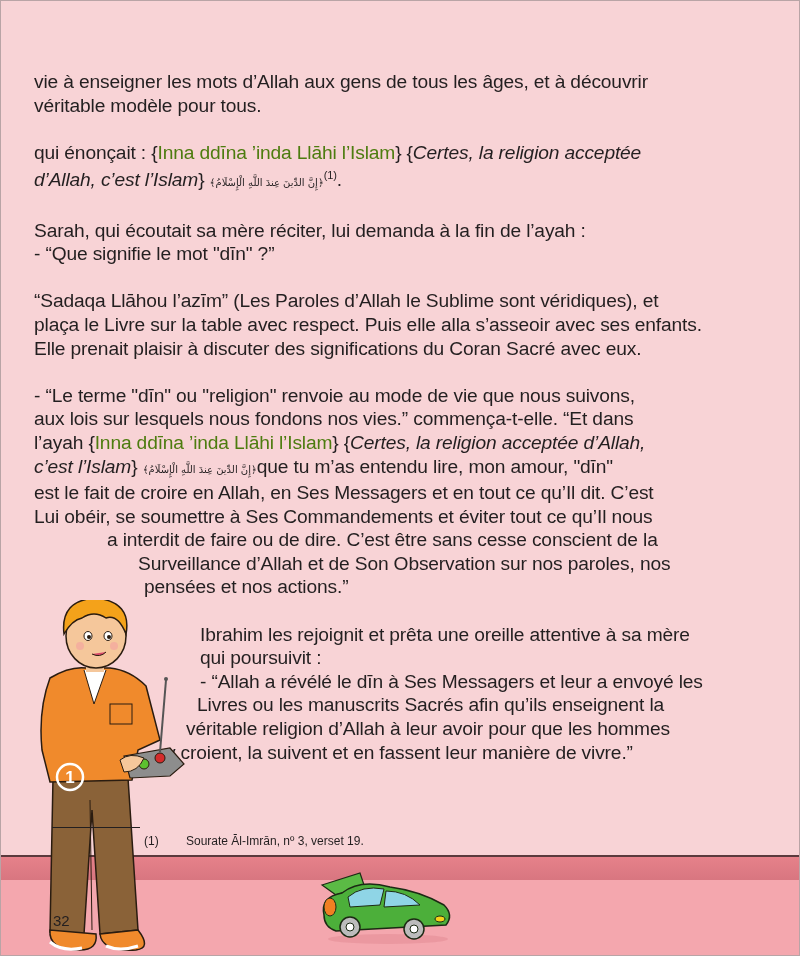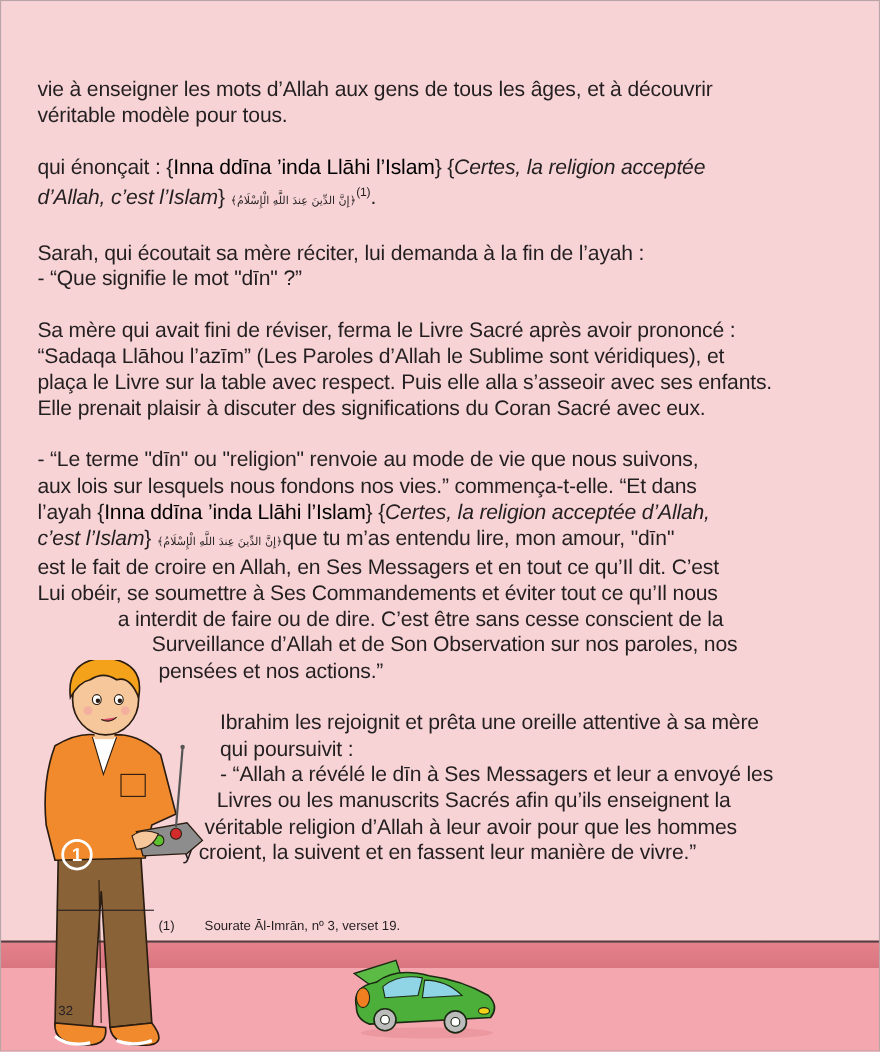--- a/index.html
+++ b/index.html
@@ -12,35 +12,35 @@
   .page-frame {
     position: absolute; inset: 0;
     border: 1px solid #b9a4a6; box-sizing: border-box; pointer-events: none;
   }
   .text-block {
     position: absolute; left: 34px; top: 70px; width: 730px;
     font-size: 19.2px; line-height: 23.6px; letter-spacing: -0.15px;
   }
   .para { margin: 0 0 23.6px 0; }
   .line { display: block; white-space: nowrap; }
-  .translit { color: #000000; }
+  .translit { color: #4d7c0f; }
   .ital { font-style: italic; }
   .arabic {
     font-family: "DejaVu Sans", sans-serif; font-size: 10px;
     direction: rtl; unicode-bidi: isolate; display: inline-block;
   }
   .sup { font-size: 11px; vertical-align: 7px; }
 
   .floor-wall { position: absolute; left: 0; right: 0; top: 855px; height: 23px;
     background: linear-gradient(#e6818a, #d87680); border-top: 2px solid #5b3a3d; border-bottom: 2px solid #6c4448; }
   .floor { position: absolute; left: 0; right: 0; top: 880px; bottom: 0; background: #f4a7ae; }
 
   .footnote-rule { position: absolute; left: 52px; top: 827px; width: 88px; height: 1px; background: #231f20; }
   .footnote { position: absolute; top: 834px; font-size: 12px; color: #231f20; }
-  .page-number { position: absolute; left: 53px; top: 912px; font-size: 12px; color: #231f20; }
+  .page-number { position: absolute; left: 53px; top: 912px; font-size: 15px; color: #231f20; }
 
   .boy { position: absolute; left: 20px; top: 600px; width: 180px; height: 356px; }
   .car { position: absolute; left: 310px; top: 865px; width: 150px; height: 80px; }
 </style>
 </head>
 <body>
 
 <div class="floor-wall"></div>
 <div class="floor"></div>
 
@@ -54,21 +54,20 @@
     <span class="line"><span>qui énonçait : {</span><span class="translit">Inna ddīna ’inda Llāhi l’Islam</span><span>} {</span><span class="ital">Certes, la religion acceptée</span></span>
     <span class="line"><span class="ital">d’Allah, c’est l’Islam</span><span>} </span><span class="arabic">﴿إِنَّ الدِّينَ عِندَ اللَّهِ الْإِسْلَامُ﴾</span><span class="sup">(1)</span><span>.</span></span>
   </p>
 
   <p class="para">
     <span class="line">Sarah, qui écoutait sa mère réciter, lui demanda à la fin de l’ayah :</span>
     <span class="line">- “Que signifie le mot "dīn" ?”</span>
   </p>
 
   <p class="para">
-    <span class="line">Sa mère qui avait fini de réviser, ferma le Livre Sacré après avoir prononcé :</span>
     <span class="line">“Sadaqa Llāhou l’azīm” (Les Paroles d’Allah le Sublime sont véridiques), et</span>
     <span class="line">plaça le Livre sur la table avec respect. Puis elle alla s’asseoir avec ses enfants.</span>
     <span class="line">Elle prenait plaisir à discuter des significations du Coran Sacré avec eux.</span>
   </p>
 
   <p class="para">
     <span class="line">- “Le terme "dīn" ou "religion" renvoie au mode de vie que nous suivons,</span>
     <span class="line">aux lois sur lesquels nous fondons nos vies.” commença-t-elle. “Et dans</span>
     <span class="line"><span>l’ayah {</span><span class="translit">Inna ddīna ’inda Llāhi l’Islam</span><span>} {</span><span class="ital">Certes, la religion acceptée d’Allah,</span></span>
     <span class="line"><span class="ital">c’est l’Islam</span><span>} </span><span class="arabic">﴿إِنَّ الدِّينَ عِندَ اللَّهِ الْإِسْلَامُ﴾</span><span>que tu m’as entendu lire, mon amour, "dīn"</span></span>

